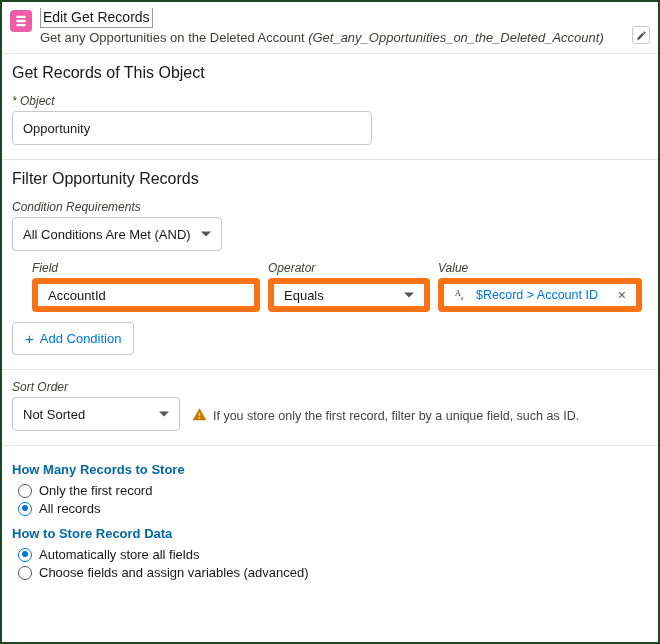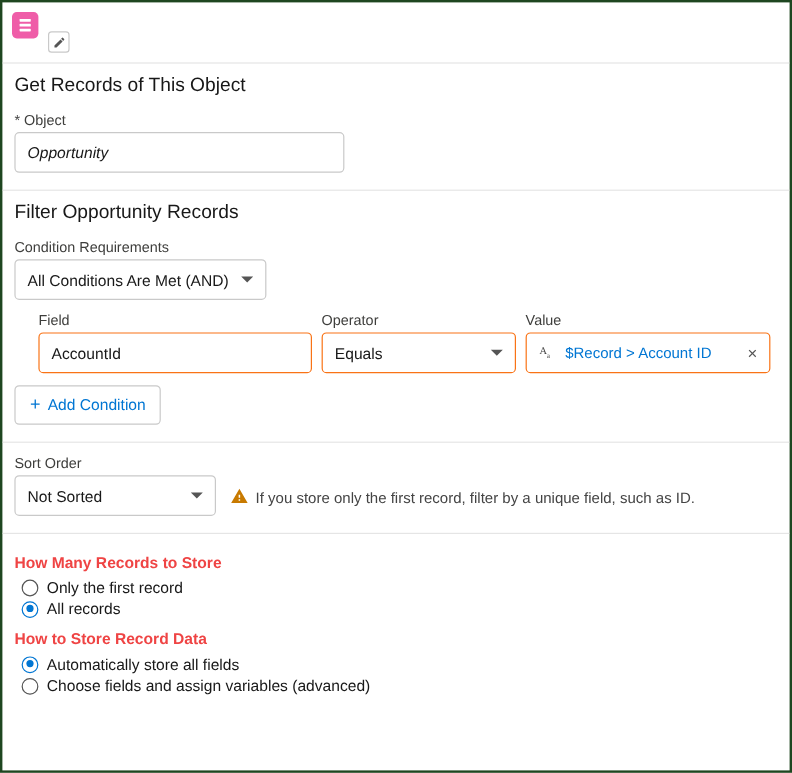--- a/index.html
+++ b/index.html
@@ -60,33 +60,32 @@
 
   .section { padding: 10px 10px 14px 10px; border-bottom: 1px solid #e5e5e5; }
   .section.last { border-bottom: none; }
   .section-title {
     font-size: 16px;
     font-weight: 400;
     color: #181818;
     margin-bottom: 12px;
   }
 
-  .label { font-size: 12px; color: #3e3e3c; margin-bottom: 3px; display: block; }
+  .label { font-size: 12px; color: #3e3e3c; margin-bottom: 3px; display: block; font-style: italic; }
   .label.req::before { content: "* "; color: #444; }
 
   .input {
-    width: 275px;
+    width: 360px;
     height: 34px;
     border: 1px solid #c9c9c9;
     border-radius: 4px;
     padding: 0 10px;
     font-size: 13px;
     color: #181818;
     background: #fff;
-    font-style: italic;
   }
   .select {
     width: 210px;
     height: 34px;
     border: 1px solid #c9c9c9;
     border-radius: 4px;
     padding: 0 12px 0 10px;
     font-size: 13px;
     background: #fff;
     color: #181818;
@@ -107,21 +106,21 @@
 
   .condition-row {
     display: flex;
     gap: 8px;
     margin: 10px 0 10px 20px;
   }
   .cond-col { display: flex; flex-direction: column; flex: 0 0 auto; }
   .cond-col .label { font-size: 12px; }
   .cond-input {
     height: 34px;
-    border: 1px solid #f97316;
+    border: 6px solid #f97316;
     border-radius: 4px;
     padding: 0 10px;
     font-size: 13px;
     background: #fff;
     display: flex; align-items: center;
     position: relative;
   }
   .cond-field { width: 228px; }
   .cond-op { width: 162px; position: relative; }
   .cond-op::after {
@@ -150,21 +149,21 @@
     font-size: 13px;
     background: #fff;
     cursor: pointer;
   }
   .add-cond .plus { font-size: 15px; line-height: 1; }
 
   .sort-row { display: flex; align-items: flex-end; gap: 12px; }
   .warn { display: flex; align-items: center; gap: 6px; font-size: 12.5px; color: #444; margin-bottom: 6px; }
   .warn-icon { color: #c87a00; }
 
-  .sub-heading { font-size: 13px; font-weight: 700; margin: 6px 0 6px 0; color: #ef4444; }
+  .sub-heading { font-size: 13px; font-weight: 700; margin: 6px 0 6px 0; color: #0369a1; }
   .radio-row { display: flex; align-items: center; gap: 7px; margin: 3px 0 3px 6px; font-size: 13px; color: #181818; }
   .radio {
     width: 14px; height: 14px; border-radius: 50%;
     border: 1.5px solid #555; background: #fff;
     display: inline-block; position: relative; flex-shrink: 0;
   }
   .radio.checked { border-color: #0176d3; }
   .radio.checked::after {
     content: ""; position: absolute; left: 2.5px; top: 2.5px;
     width: 6px; height: 6px; border-radius: 50%;
@@ -176,20 +175,26 @@
 
 <div class="panel">
 
   <div class="header">
     <div class="header-icon">
       <svg viewBox="0 0 24 24" width="14" height="14" fill="#fff">
           <rect x="4" y="3" width="16" height="4" rx="1"></rect>
           <rect x="4" y="10" width="16" height="4" rx="1"></rect>
           <rect x="4" y="17" width="16" height="4" rx="1"></rect>
         </svg>
+    </div>
+    <div class="header-text">
+      <div class="header-title">Edit Get Records</div>
+      <div class="header-sub">
+        <span>Get any Opportunities on the Deleted Account </span><span class="api">(Get_any_Opportunities_on_the_Deleted_Account)</span>
+      </div>
     </div>
     <div class="edit-btn">
       <svg viewBox="0 0 24 24">
           <path fill="#555" d="M3 17.25V21h3.75L17.81 9.94l-3.75-3.75L3 17.25zM20.71 7.04a1 1 0 0 0 0-1.41l-2.34-2.34a1 1 0 0 0-1.41 0l-1.83 1.83 3.75 3.75 1.83-1.83z"></path>
         </svg>
     </div>
   </div>
 
   <div class="section">
     <div class="section-title">Get Records of This Object</div>

